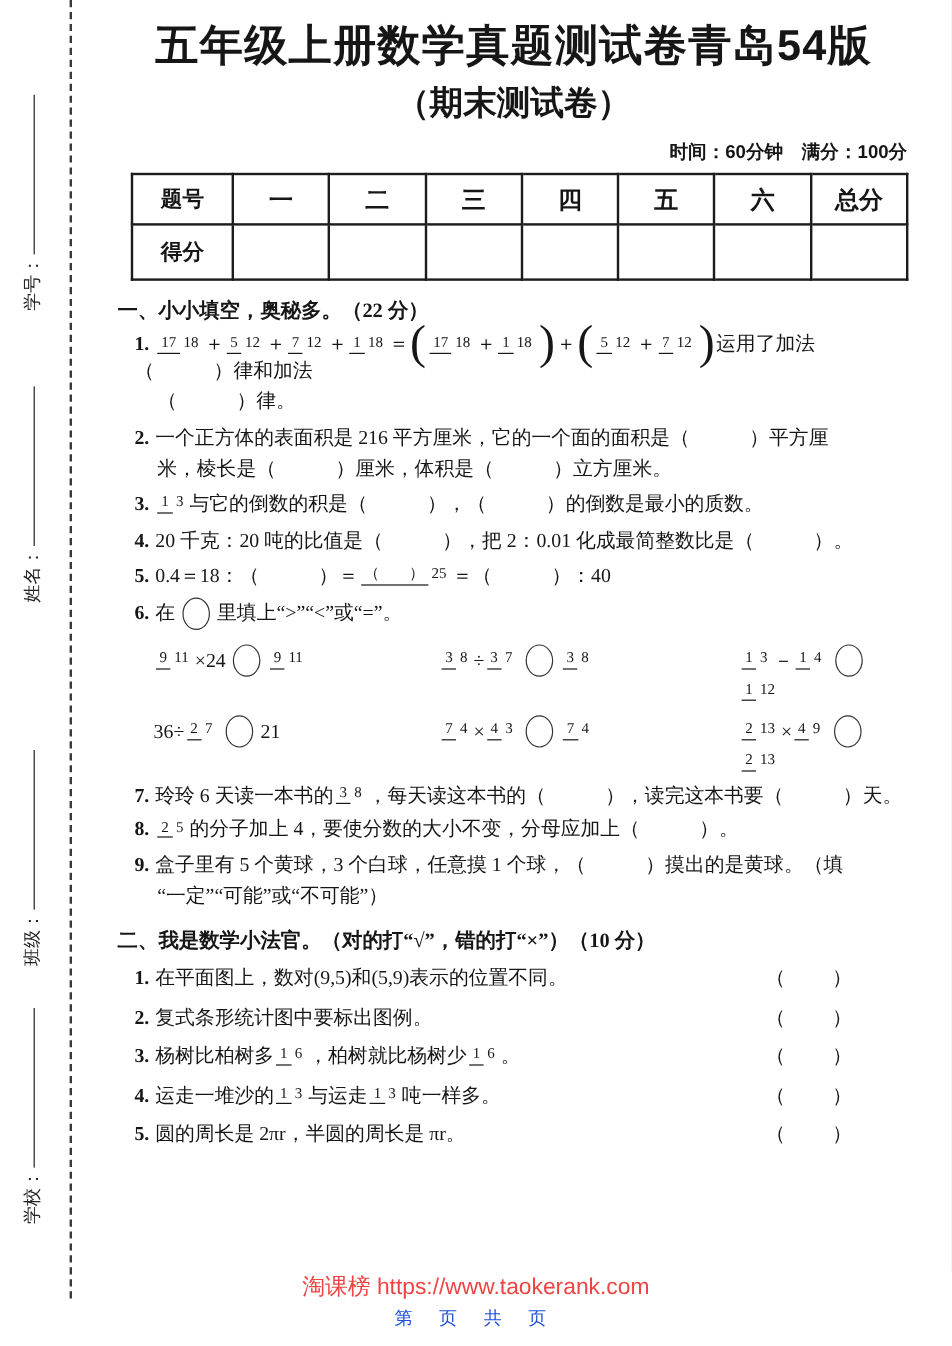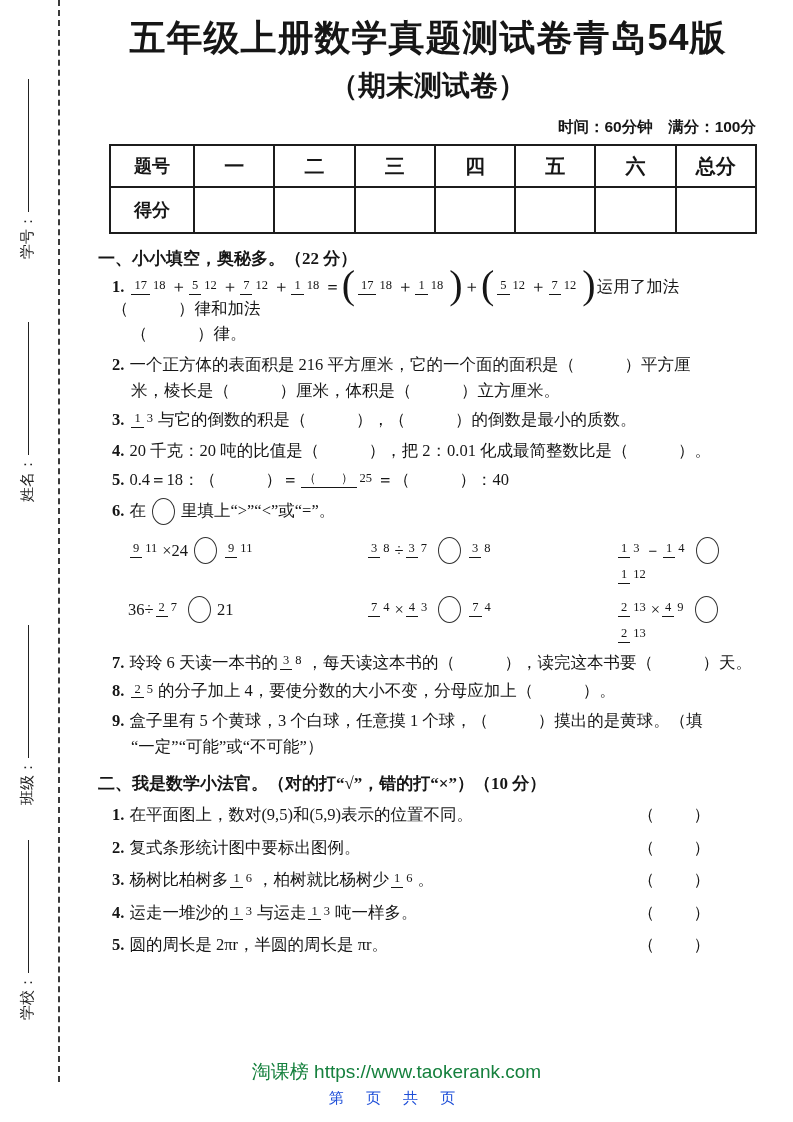--- a/index.html
+++ b/index.html
@@ -45,21 +45,21 @@
   .q6cell-0{width:238px;}
   .q6cell-1{width:250px;}
   .q6cell-2{flex:1;}
   
   .tfq{display:flex;margin:7px 0 0 14px;font-size:16.5px;line-height:1.55;}
   .tfq .tbody{flex:1;padding-right:8px;}
   .tfq .bracket{width:120px;text-align:left;white-space:nowrap;letter-spacing:2px;}
   
   .footer{position:absolute;left:0;right:0;bottom:14px;text-align:center;
           font-family:"Liberation Sans","DejaVu Sans",sans-serif;}
-  .footer .brand{color:#15803d;font-size:19px;}
+  .footer .brand{color:#ef4444;font-size:19px;}
   .footer .pageno{color:#1d4ed8;font-size:15px;letter-spacing:9px;margin-top:4px;}
 </style>
 </head>
 <body>
 
 <div class="page">
 
   <div class="cutline"></div>
 
   <div class="sfield" style="top:158px">

